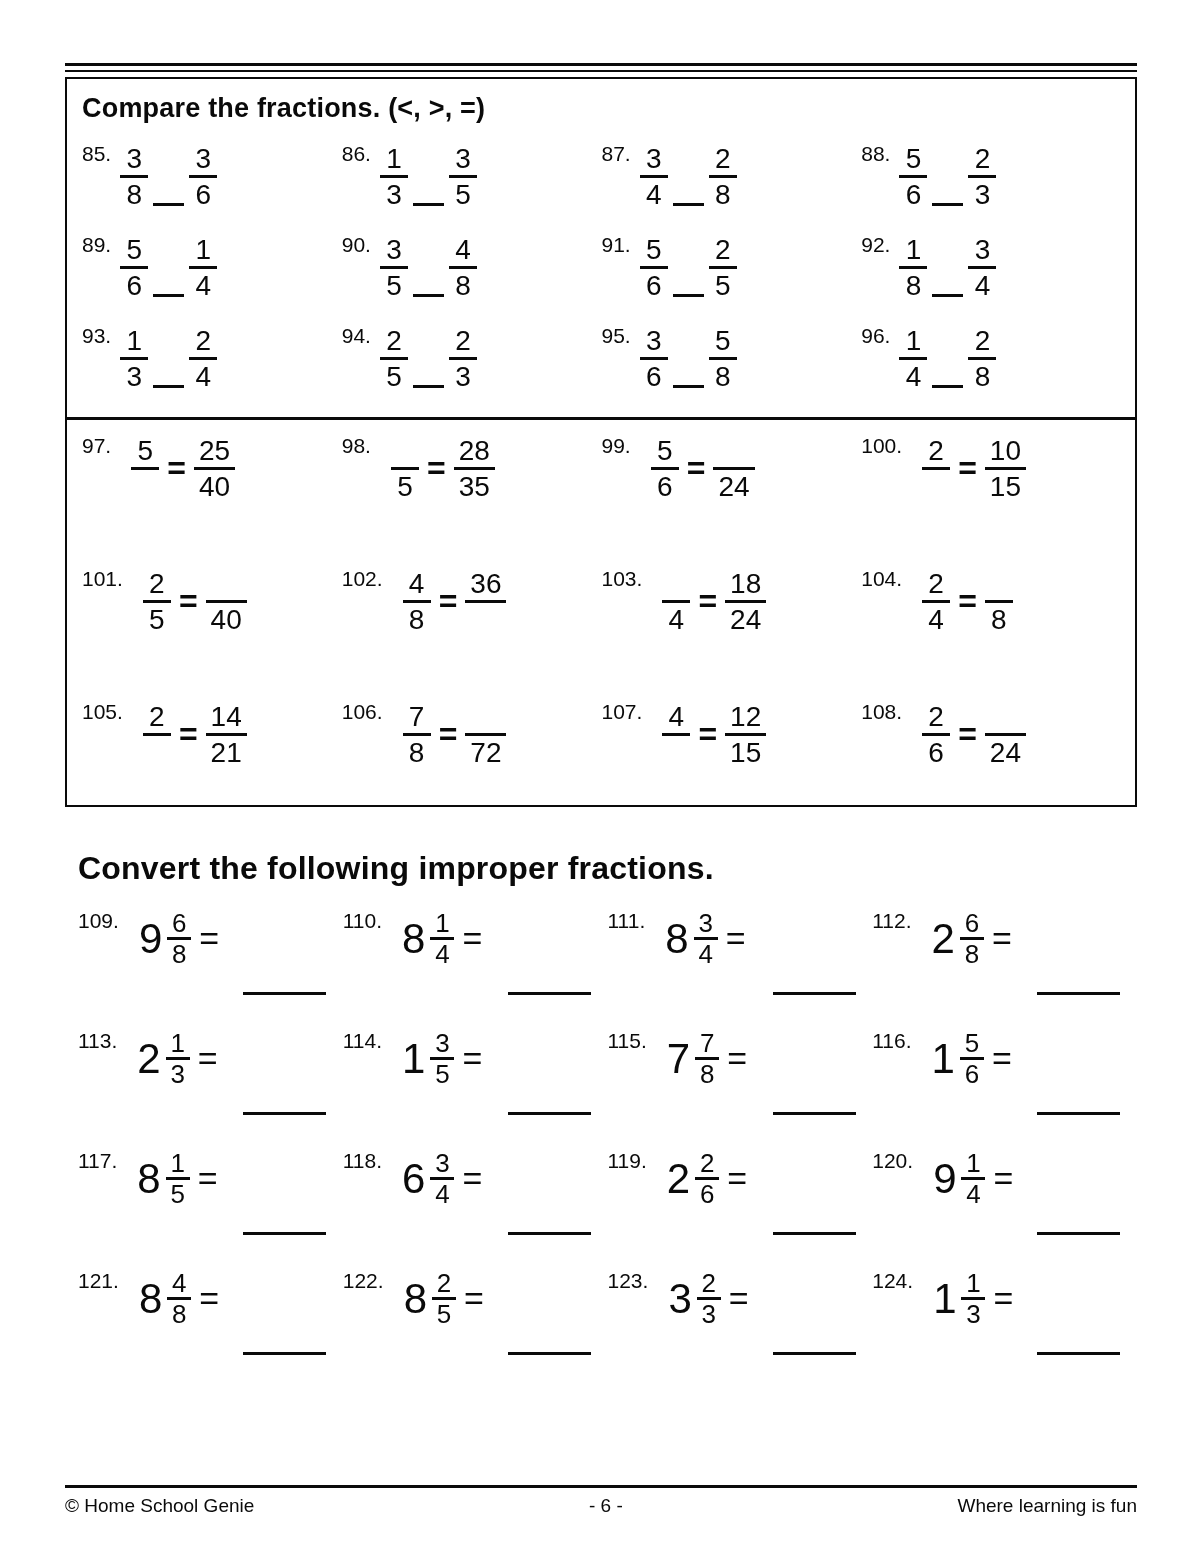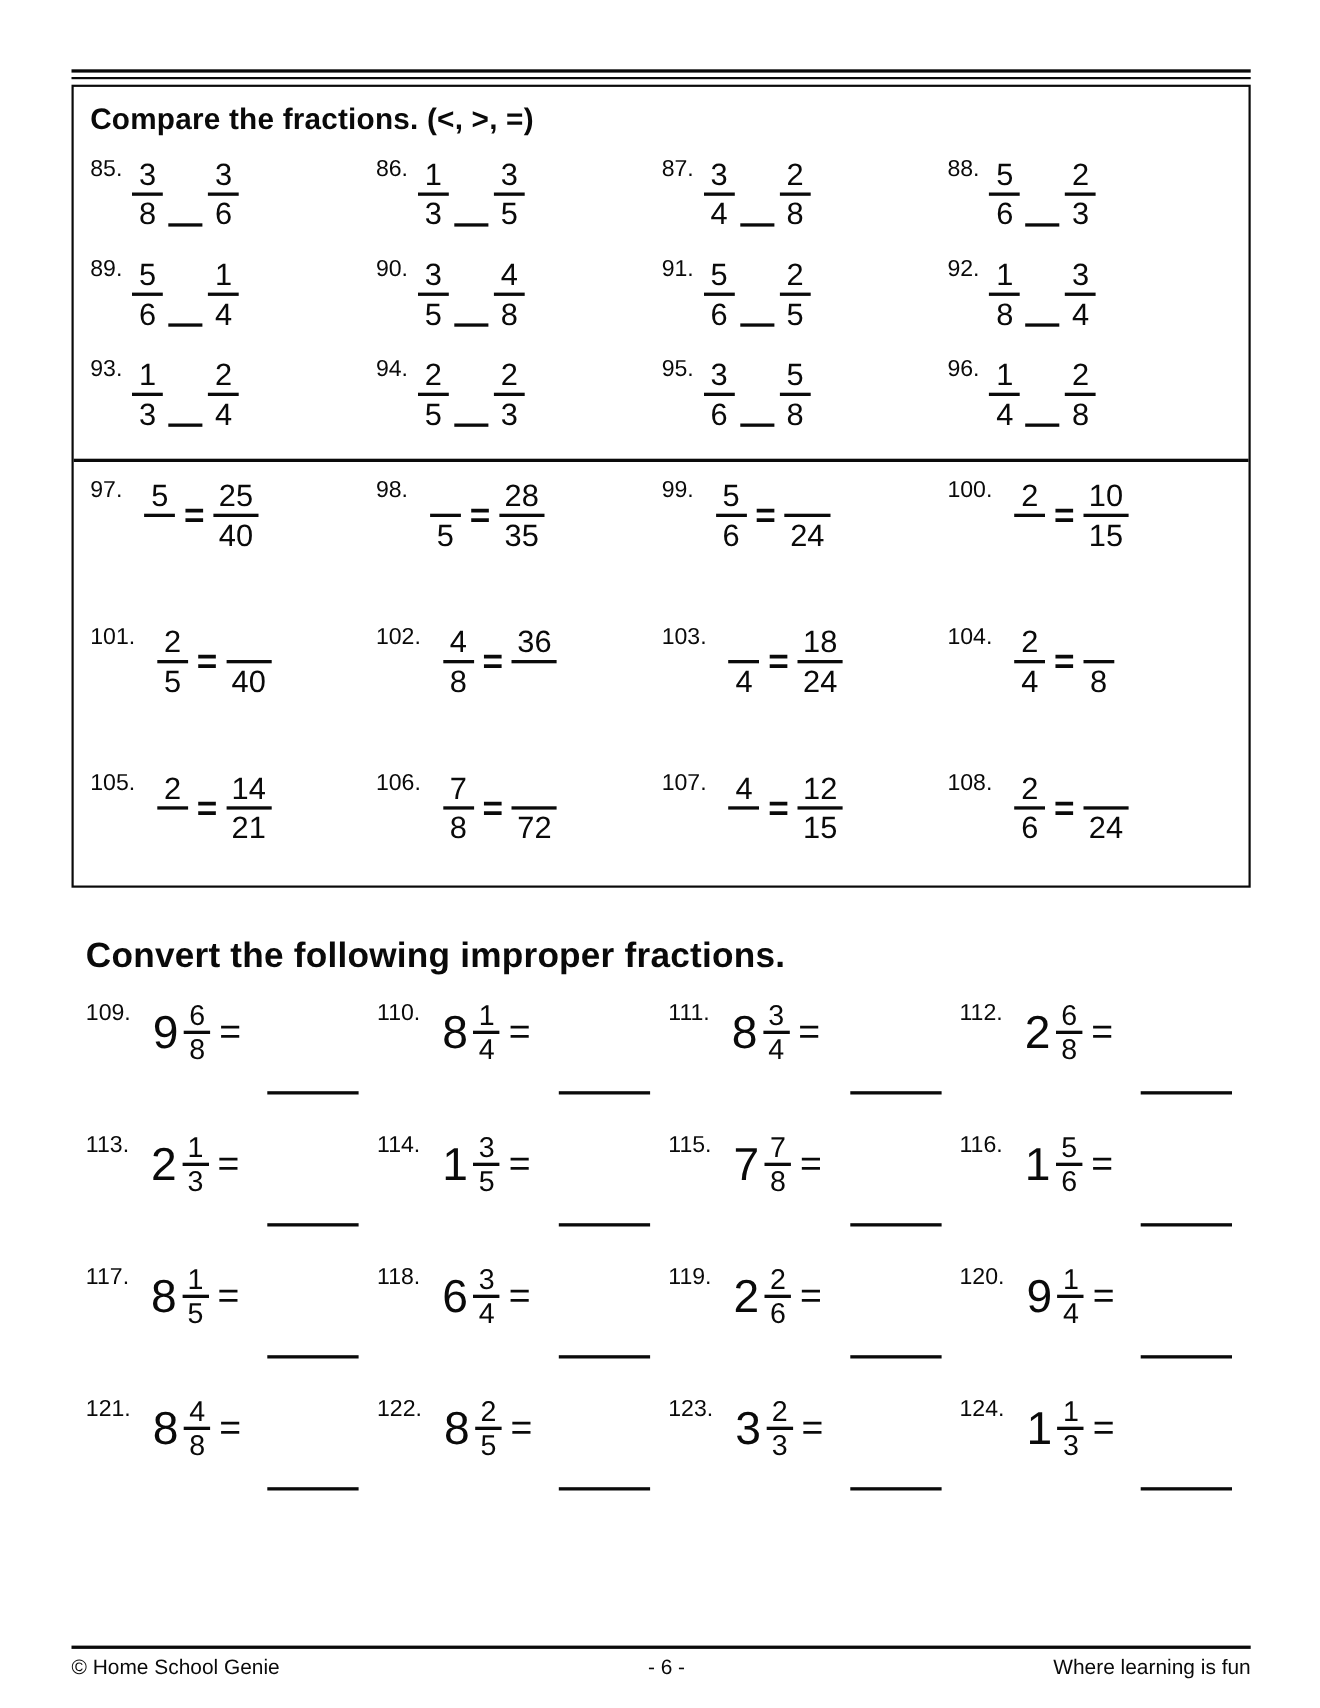--- a/index.html
+++ b/index.html
@@ -71,21 +71,21 @@
   }
   .cv .eqsign { height: 59px; font-size: 34px; font-weight: normal; margin: 0 0 0 8px; }
   .cv-blank {
     width: 83px; height: 0;
     border-bottom: 3px solid #0a0a0a;
     margin-left: 165px; margin-top: 24px;
   }
 
   
   .footer {
-    margin-top: auto; margin-bottom: 25px;
+    margin-top: auto; margin-bottom: 36px;
     border-top: 3px solid #0a0a0a;
     padding-top: 7px;
     display: flex; justify-content: space-between; align-items: center;
     font-size: 19px;
   }
 </style>
 </head>
 <body>
 
 <div class="page">

